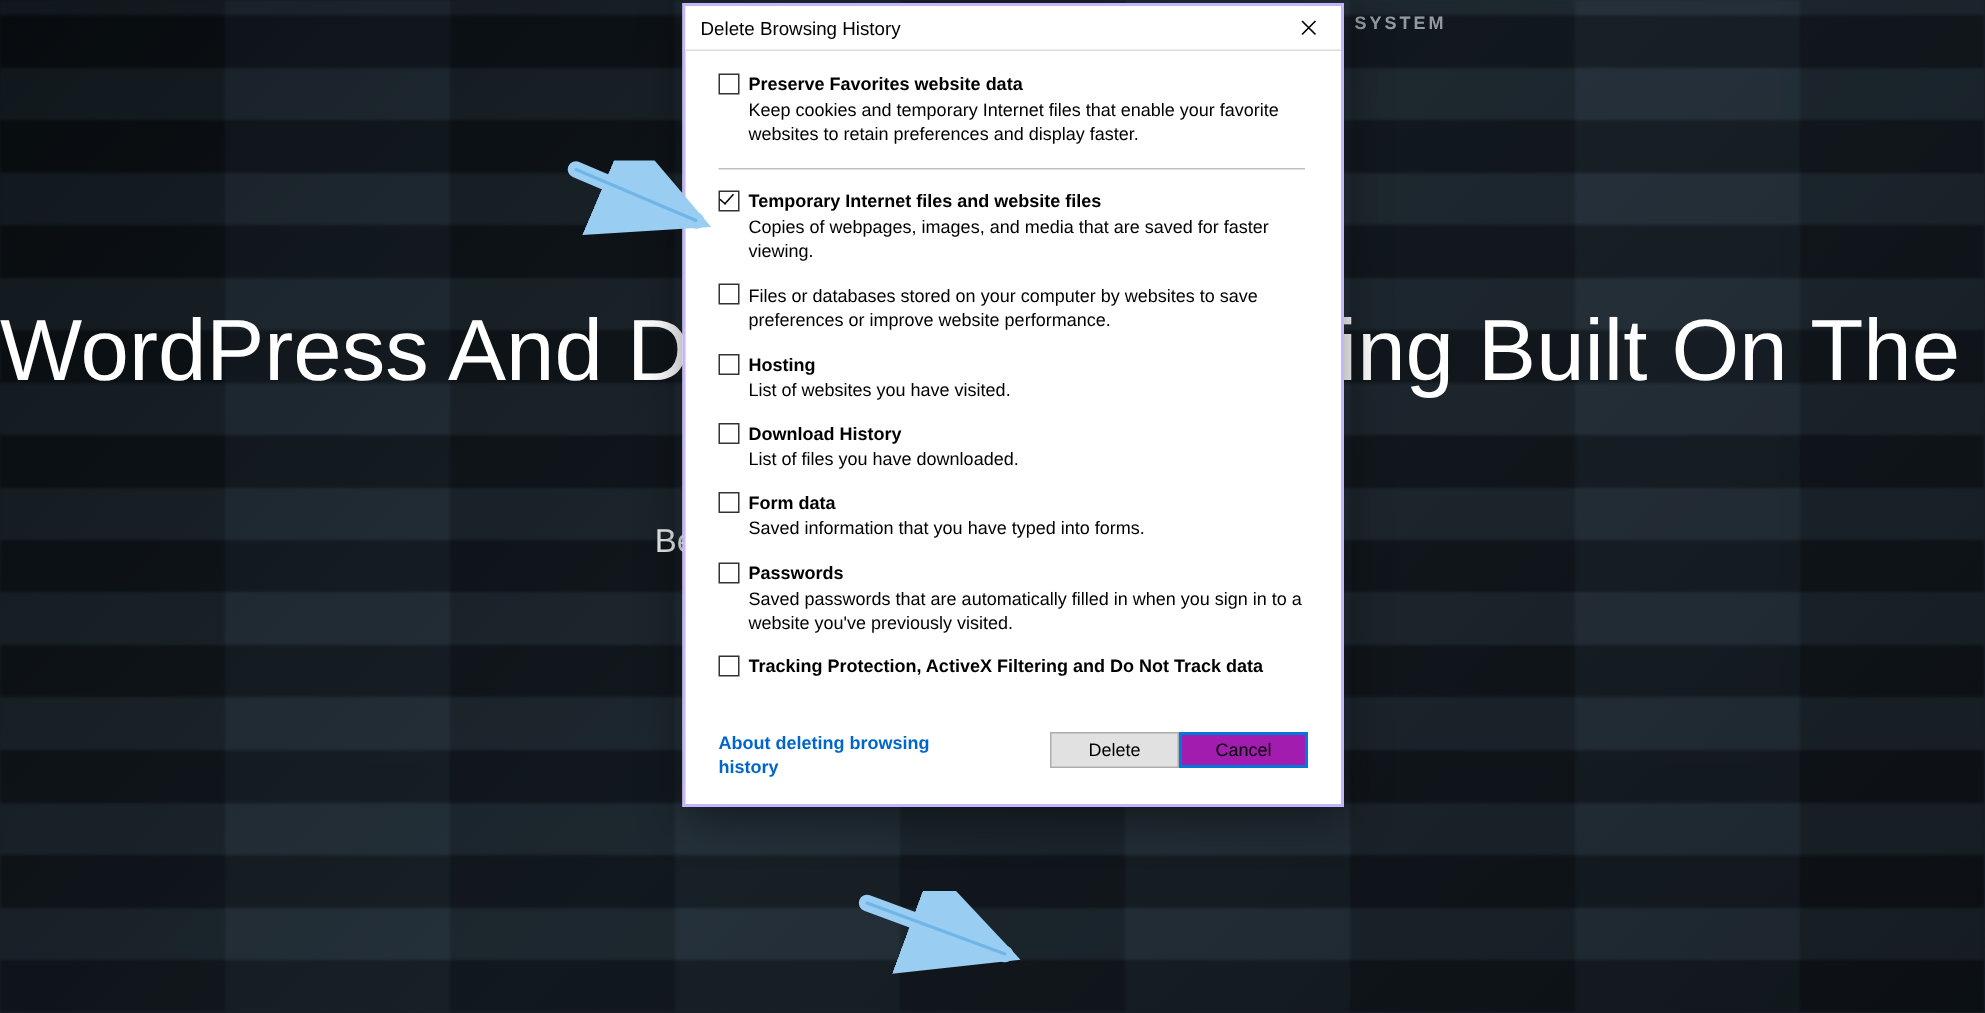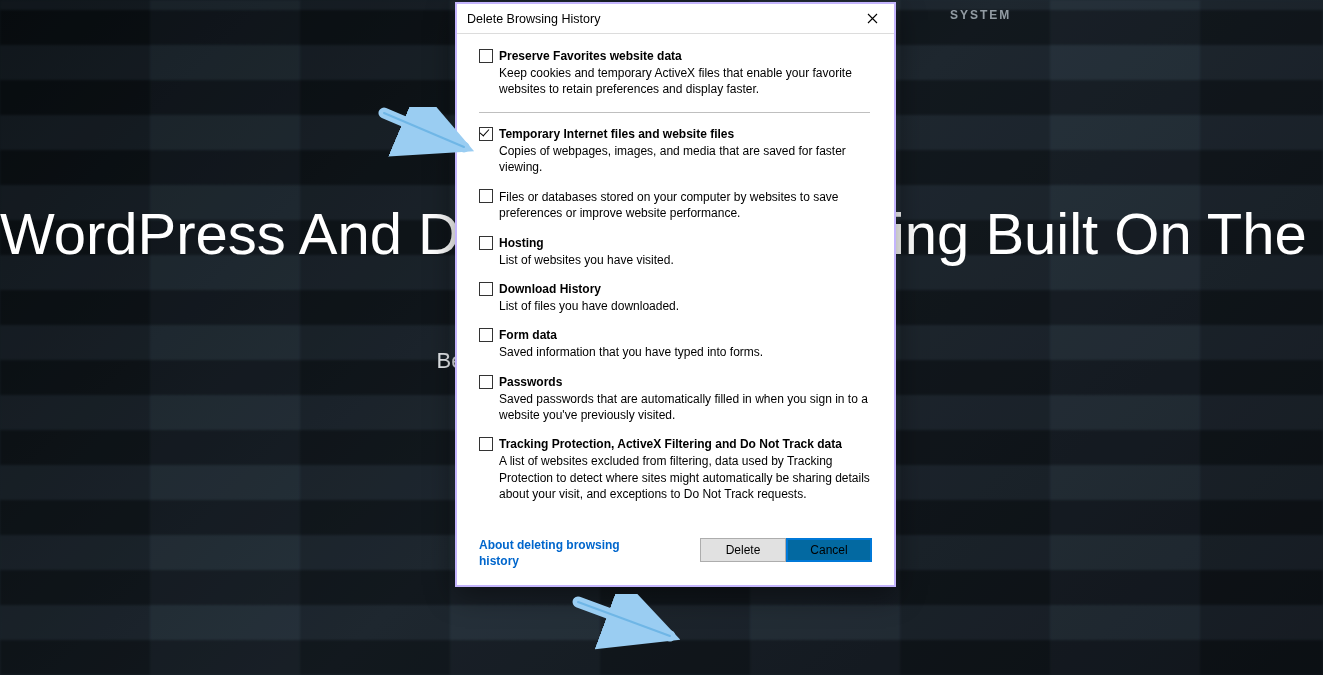--- a/index.html
+++ b/index.html
@@ -22,21 +22,21 @@
       inset: 0;
       background:
         repeating-linear-gradient(0deg, rgba(0,0,0,0.35) 0 35px, rgba(60,70,80,0.15) 35px 70px),
         repeating-linear-gradient(90deg, rgba(0,0,0,0.2) 0 150px, rgba(90,110,130,0.08) 150px 300px);
       filter: blur(1px);
       opacity: 0.85;
     }
     .bg-tagpart {
       position: absolute;
       top: 8px;
-      left: 950px;
+      left: 903px;
       color: #c8d2db;
       font-size: 12px;
       font-weight: 600;
       letter-spacing: 2px;
       opacity: 0.7;
     }
     .hero-title {
       position: absolute;
       top: 200px;
       left: 0;
@@ -140,21 +140,21 @@
     .btn {
       width: 86px;
       height: 24px;
       font-size: 12px;
       background: #e1e1e1;
       border: 1px solid #adadad;
       cursor: pointer;
       font-family: inherit;
     }
     .btn.primary {
-      background: #0369a1;
+      background: #a21caf;
       border: 2px solid #0078d7;
     }
     
     .arrow {
       position: absolute;
       pointer-events: none;
     }
     .arrow svg { display: block; }
   </style>
 </head>
@@ -175,21 +175,21 @@
         <path d="M1 1 L10 10 M10 1 L1 10" stroke="#000" stroke-width="1.1" fill="none"></path>
       </svg>
     </div>
   </div>
 
   <div class="body">
     <div class="opt with-sep">
       <span class="cb"></span>
       <div class="opt-text">
         <div class="opt-title">Preserve Favorites website data</div>
-        <div class="opt-desc">Keep cookies and temporary ActiveX files that enable your favorite websites to retain preferences and display faster.</div>
+        <div class="opt-desc">Keep cookies and temporary Internet files that enable your favorite websites to retain preferences and display faster.</div>
       </div>
     </div>
 
     <div class="opt">
       <span class="cb checked"></span>
       <div class="opt-text">
         <div class="opt-title">Temporary Internet files and website files</div>
         <div class="opt-desc">Copies of webpages, images, and media that are saved for faster viewing.</div>
       </div>
     </div>
@@ -230,21 +230,20 @@
       <div class="opt-text">
         <div class="opt-title">Passwords</div>
         <div class="opt-desc">Saved passwords that are automatically filled in when you sign in to a website you've previously visited.</div>
       </div>
     </div>
 
     <div class="opt" style="margin-bottom:16px">
       <span class="cb"></span>
       <div class="opt-text">
         <div class="opt-title" style="white-space:nowrap;overflow:hidden">Tracking Protection, ActiveX Filtering and Do Not Track data</div>
-        <div class="opt-desc">A list of websites excluded from filtering, data used by Tracking Protection to detect where sites might automatically be sharing details about your visit, and exceptions to Do Not Track requests.</div>
       </div>
     </div>
   </div>
 
   <div class="footer">
     <div class="link">About deleting browsing history</div>
     <div class="btns">
       <button class="btn">Delete</button>
       <button class="btn primary">Cancel</button>
     </div>

